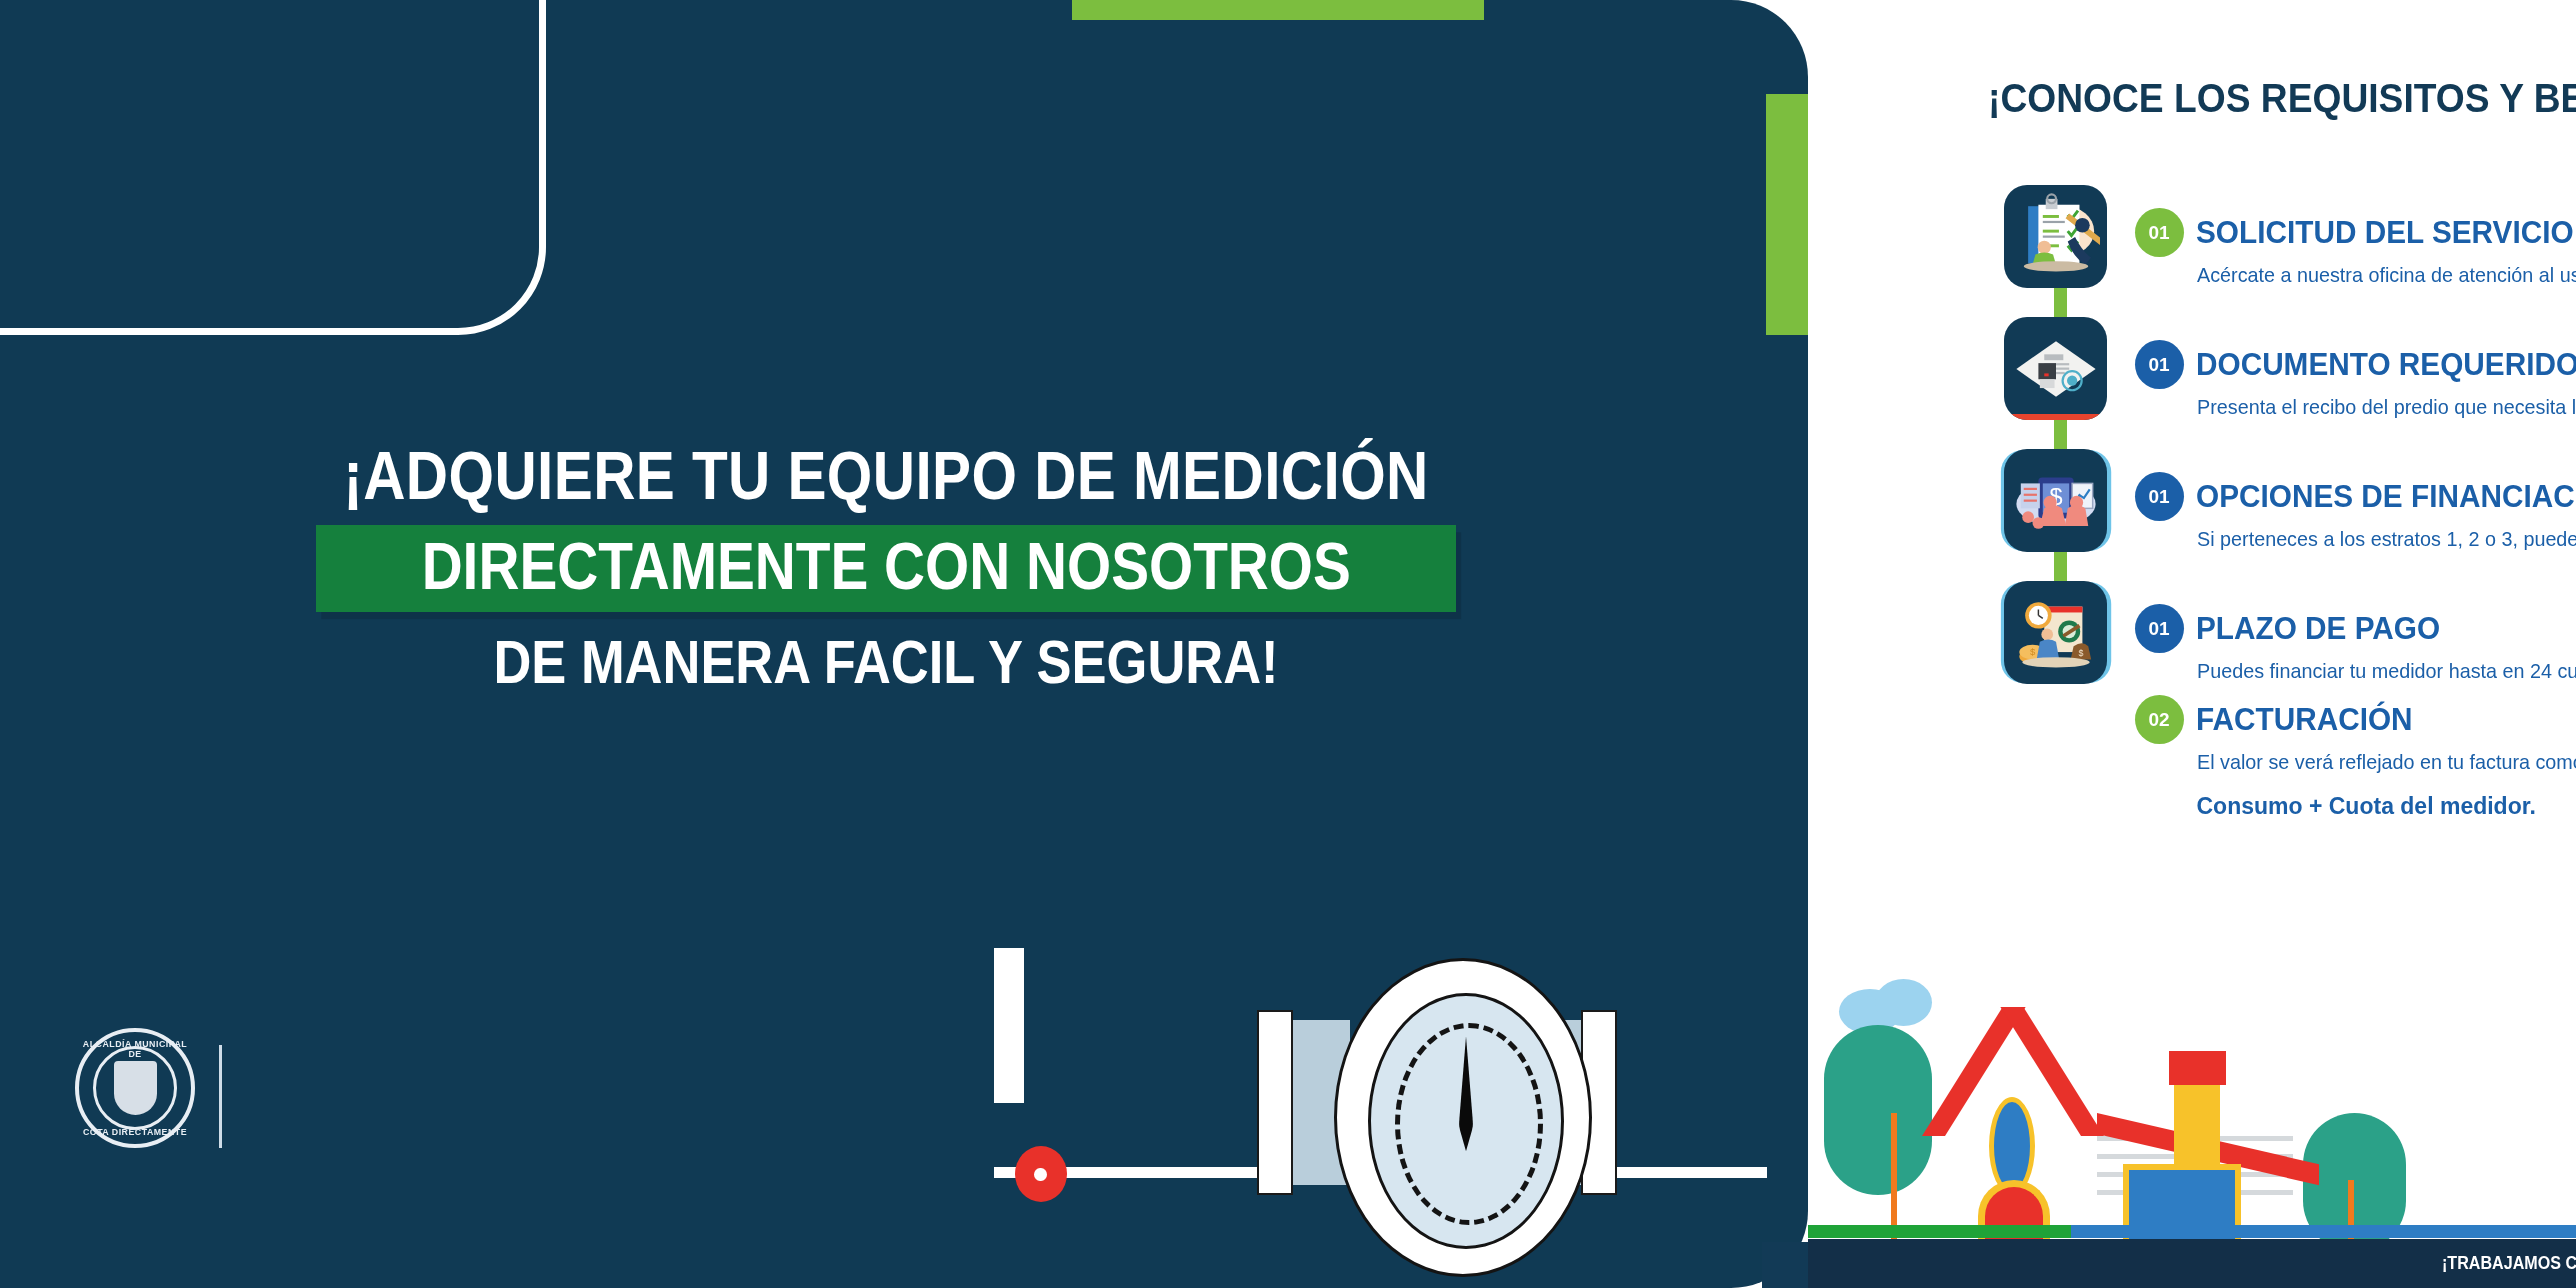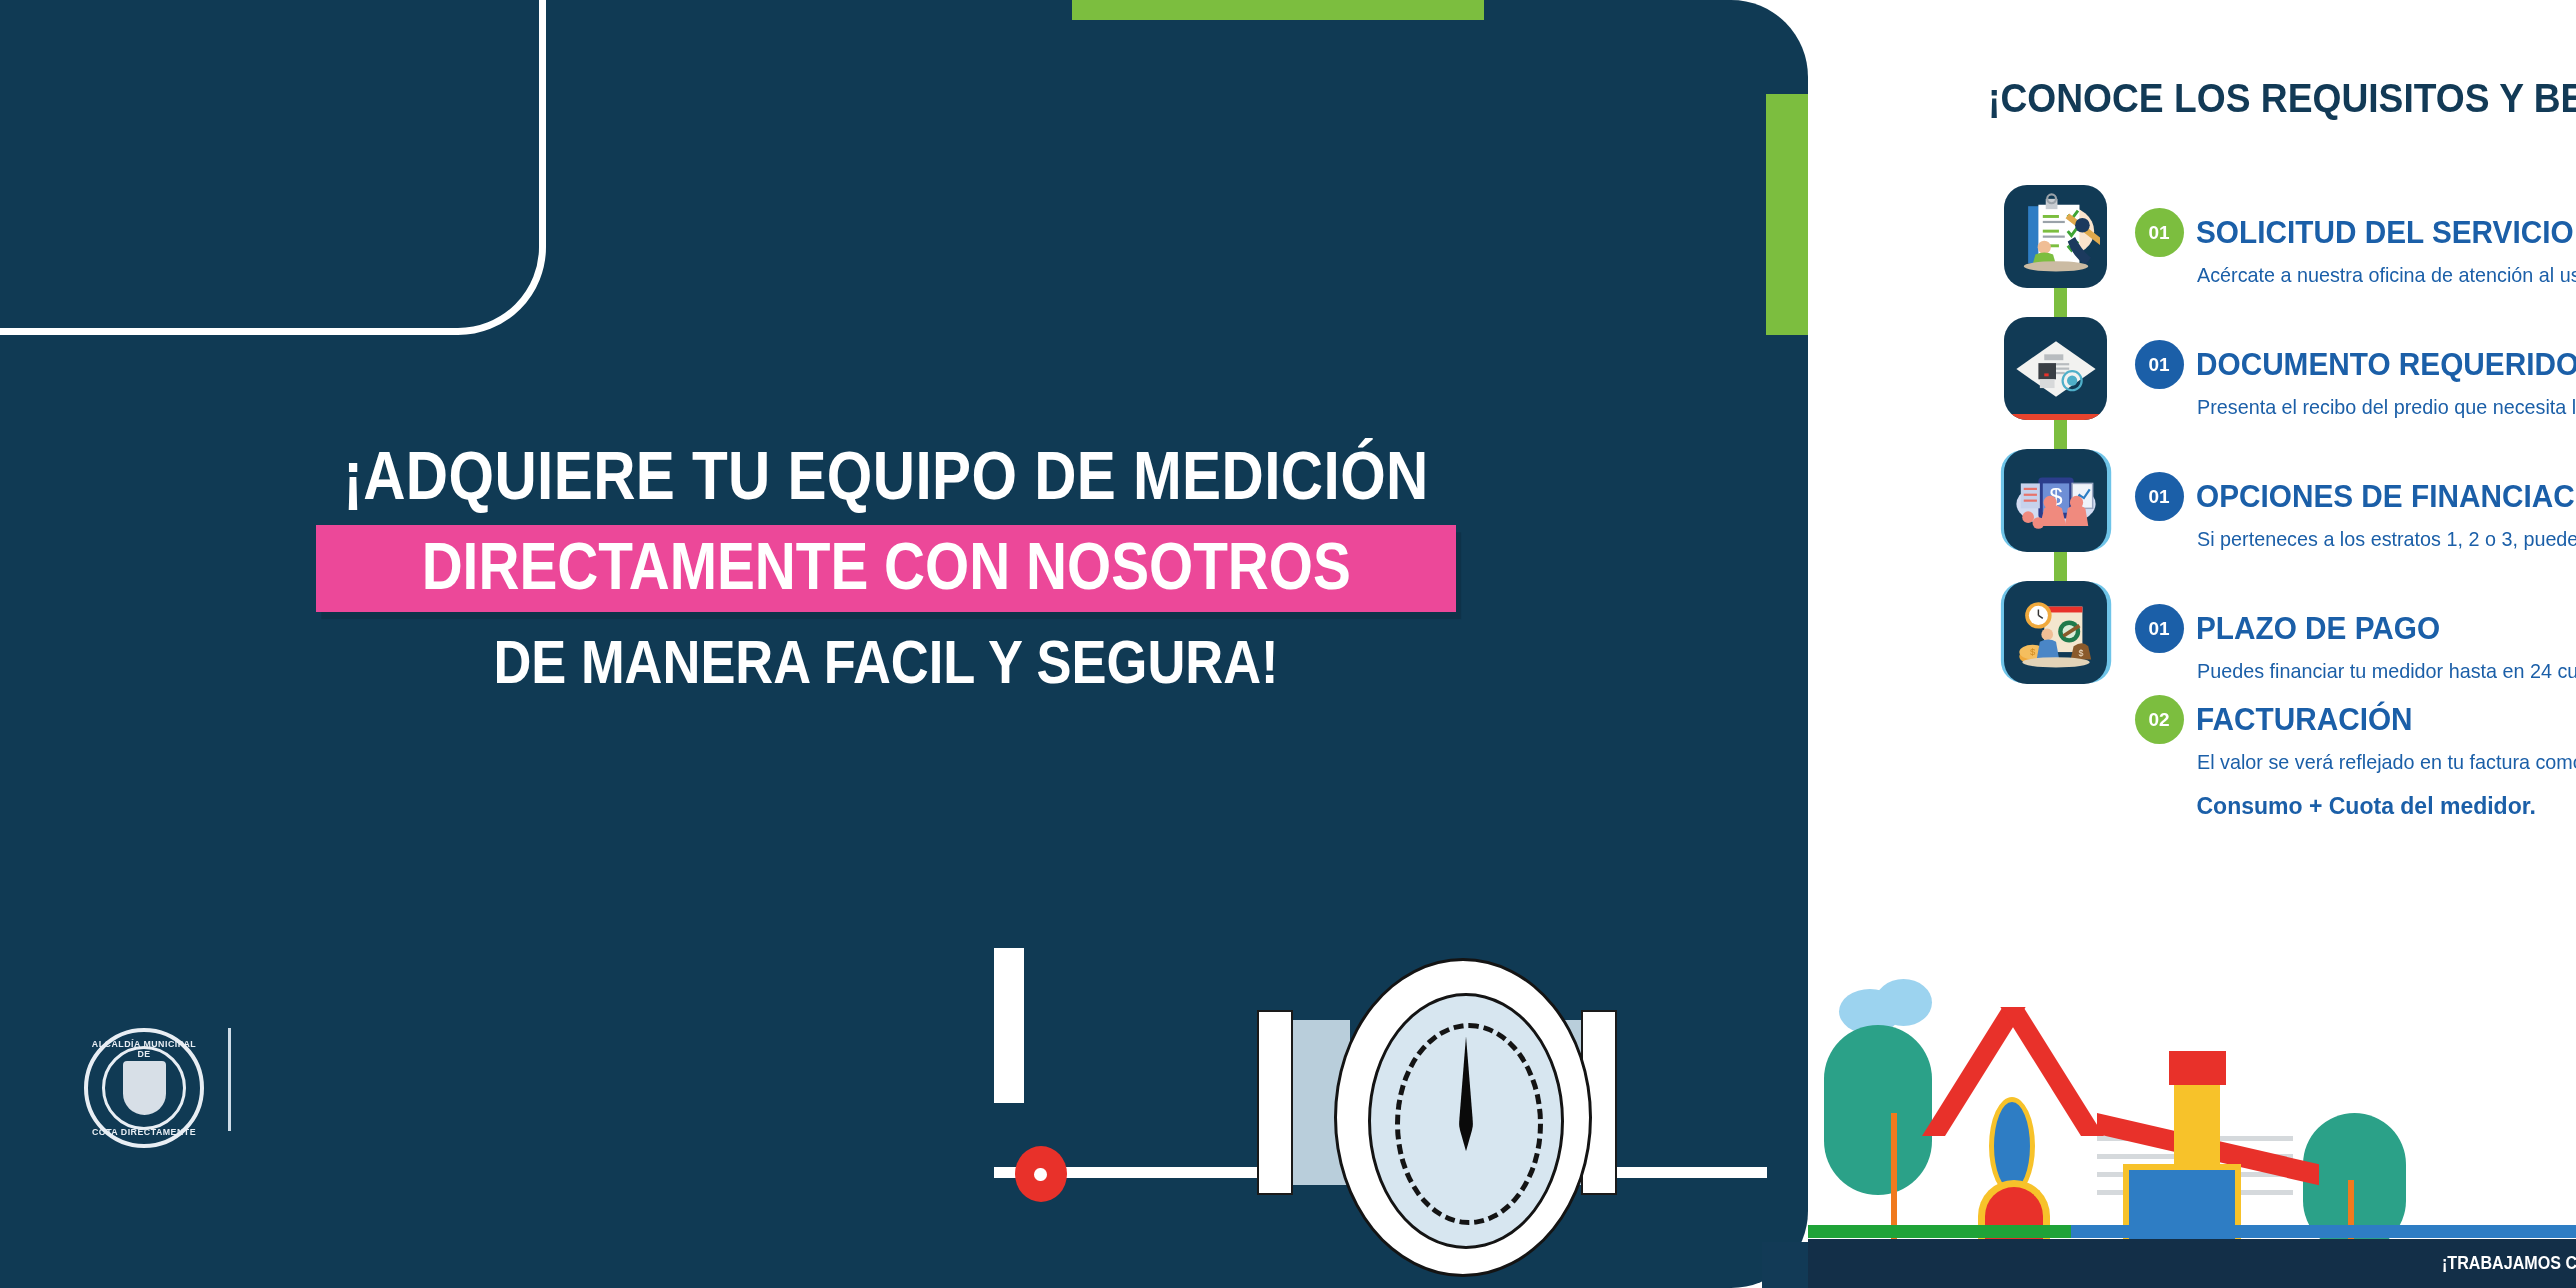--- a/index.html
+++ b/index.html
@@ -36,35 +36,35 @@
     position:absolute;left:0;top:440px;width:1752px;
     text-align:center;
     padding-left:10px;
   }
   .h-line1{
     font-size:68px;font-weight:bold;color:#ffffff;letter-spacing:0.5px;
     line-height:1.05;white-space:nowrap;
     transform:scaleX(.86);transform-origin:center;
   }
   .h-green-wrap{
-    display:inline-block;background:#ec4899;
+    display:inline-block;background:#15803d;
     padding:8.2px 30px 11.3px 30px;margin-top:13.4px;
     box-shadow:5.2px 7.2px 0 rgba(0,0,0,.12);
   }
   .h-line2{
     font-size:66px;font-weight:bold;color:#ffffff;line-height:1.02;
     white-space:nowrap;transform:scaleX(.86);transform-origin:center;
   }
   .h-line3{
     font-size:61px;font-weight:bold;color:#ffffff;margin-top:15.5px;
     white-space:nowrap;transform:scaleX(.86);transform-origin:center;
   }
 
   
-  .logo-row{position:absolute;left:84px;top:1028px;display:flex;align-items:flex-start;gap:24px;}
+  .logo-row{position:absolute;left:75px;top:1028px;display:flex;align-items:flex-end;gap:24px;}
   .seal{
     width:112px;height:112px;border-radius:50%;
     border:4.6px solid #E8EEF4;background:#103A54;position:relative;
     display:flex;align-items:center;justify-content:center;
   }
   .seal-inner{
     width:78px;height:78px;border-radius:50%;border:3.1px solid #E8EEF4;
     display:flex;align-items:center;justify-content:center;
   }
   .seal-crest{

